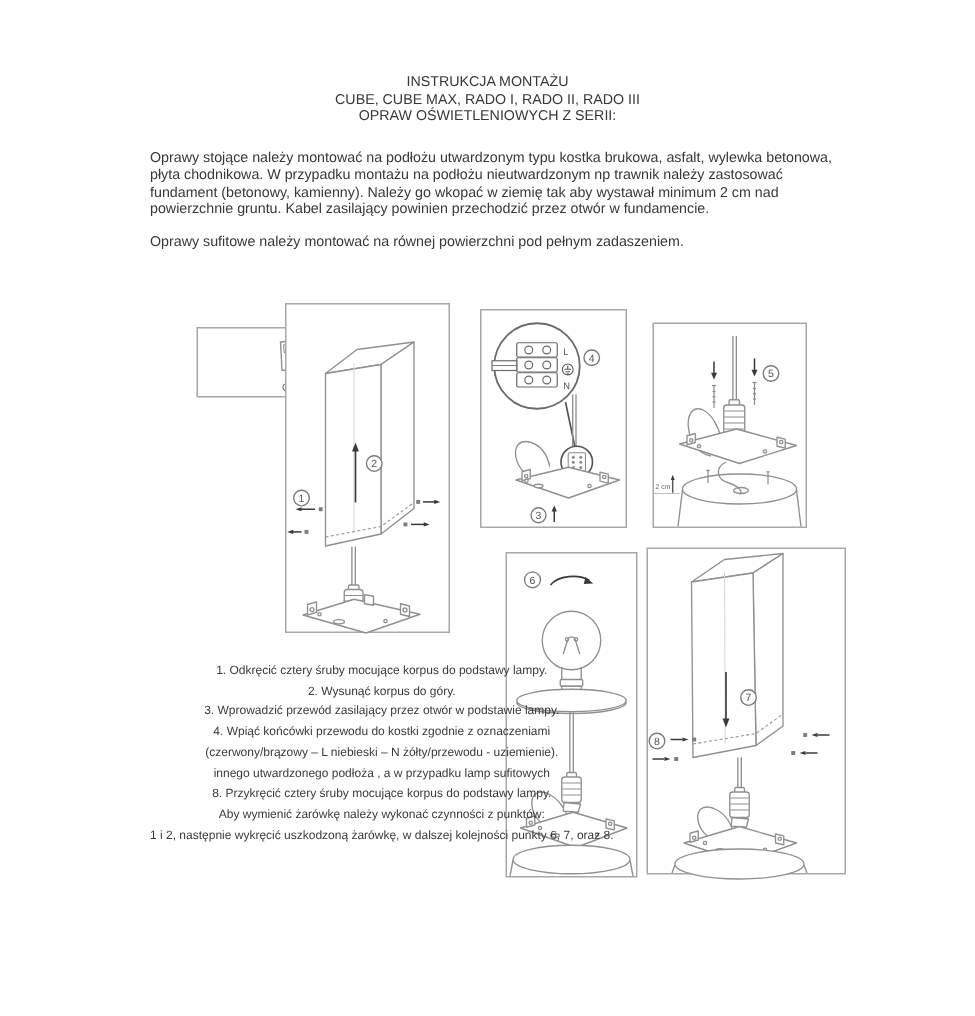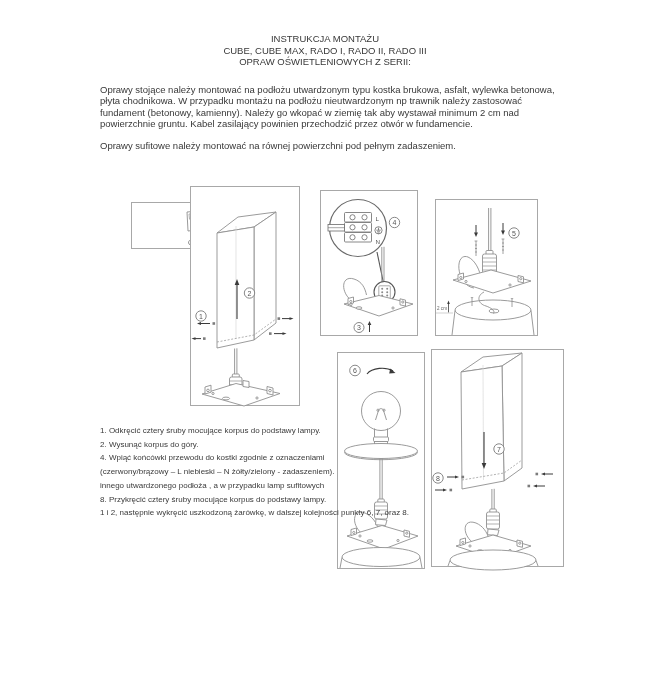--- a/index.html
+++ b/index.html
@@ -1,29 +1,29 @@
 <!DOCTYPE html>
 <html><head>
 <meta charset="utf-8">
 <style>
   html,body{margin:0;padding:0;}
   body{
     width:650px;height:677px;position:relative;background:#ffffff;
     font-family:"Liberation Sans",sans-serif;color:#3a3a3a;
   }
-  .page{position:absolute;inset:0;background:#fff;overflow:hidden;}
+  .page{position:absolute;inset:0;background:#fff;overflow:hidden;margin-top:16px;}
   .title{position:absolute;left:0;top:33px;width:650px;text-align:center;
          font-size:9.5px;line-height:11.6px;color:#383838;}
   .para{position:absolute;left:100px;width:468px;font-size:9.5px;line-height:11.4px;color:#383838;}
   .p1{top:84px}
   .p2{top:140px}
   .panel{position:absolute;border:1px solid #a8a8a8;background:#fff;}
   .panel svg{display:block;overflow:visible;}
   svg text{font-family:"Liberation Sans",sans-serif;}
-  .steps{position:absolute;left:100px;top:424px;}
+  .steps{position:absolute;left:100px;top:424px;text-align:center;}
   .line{font-size:8px;line-height:13.7px;white-space:nowrap;color:#3a3a3a;}
   .marker circle{fill:#fff;stroke:#7a7a7a;stroke-width:.9;}
   .marker text{font-size:7px;fill:#555;text-anchor:middle;}
 </style>
 </head>
 <body>
 
 <div class="page">
 
   <div class="title">
@@ -366,20 +366,22 @@
         <ellipse cx="61" cy="210" rx="43" ry="10" fill="#fff"></ellipse>
         <line x1="18" y1="210.5" x2="16" y2="216"></line>
         <line x1="104" y1="210.5" x2="106" y2="216"></line>
       </g>
     </svg>
   </div>
 
   <div class="steps">
     <div class="line">1. Odkręcić cztery śruby mocujące korpus do podstawy lampy.</div>
     <div class="line">2. Wysunąć korpus do góry.</div>
+    <div class="line">3. Wprowadzić przewód zasilający przez otwór w podstawie lampy.</div>
     <div class="line">4. Wpiąć końcówki przewodu do kostki zgodnie z oznaczeniami</div>
-    <div class="line">(czerwony/brązowy – L niebieski – N żółty/zielony - zadaszeniem).</div>
+    <div class="line">(czerwony/brązowy – L niebieski – N żółty/przewodu - uziemienie).</div>
     <div class="line">innego utwardzonego podłoża , a w przypadku lamp sufitowych</div>
     <div class="line">8. Przykręcić cztery śruby mocujące korpus do podstawy lampy.</div>
+    <div class="line">Aby wymienić żarówkę należy wykonać czynności z punktów:</div>
     <div class="line">1 i 2, następnie wykręcić uszkodzoną żarówkę, w dalszej kolejności punkty 6, 7, oraz 8.</div>
   </div>
 
 </div>
 
 </body></html>

